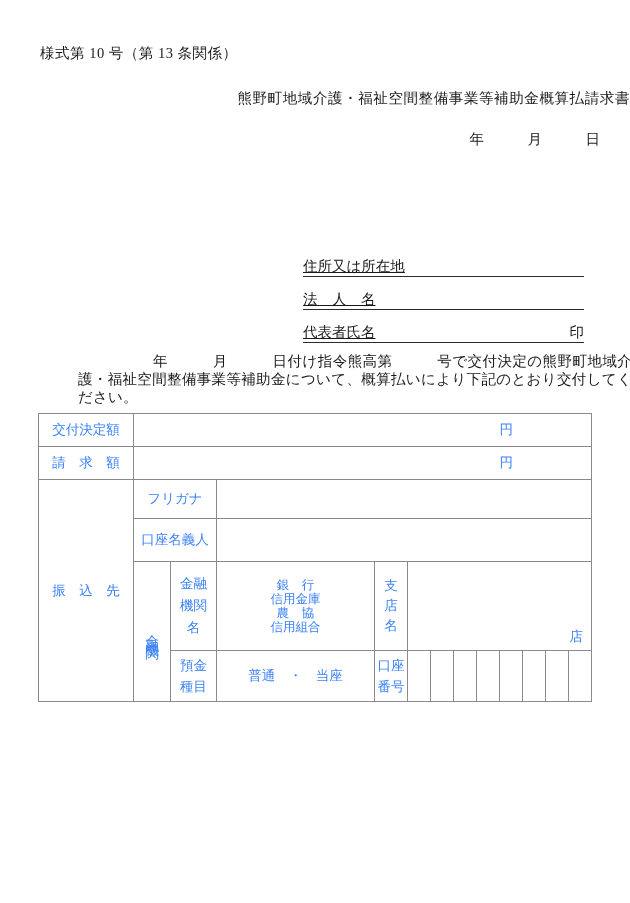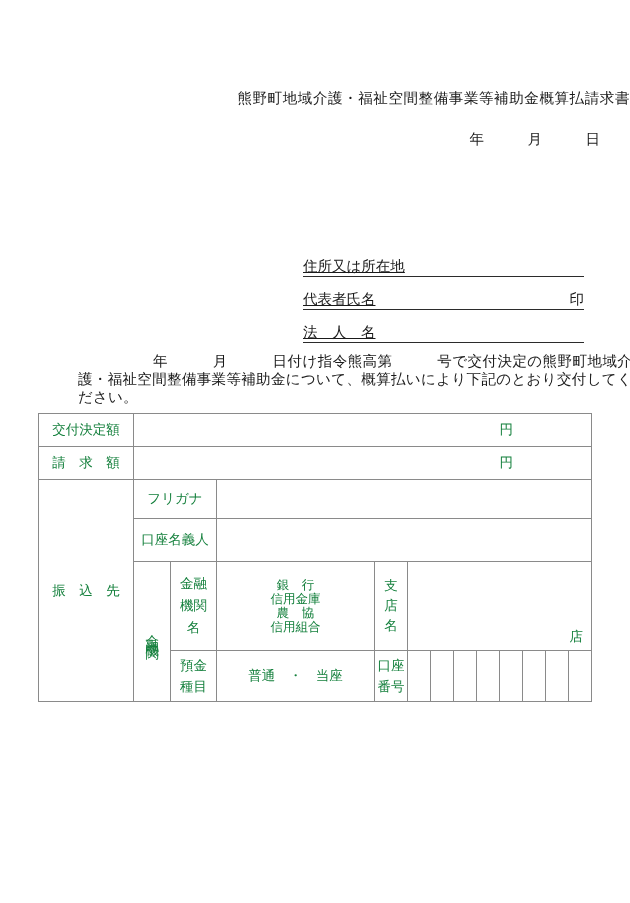--- a/index.html
+++ b/index.html
@@ -118,21 +118,21 @@
     width: 538px;
     border-collapse: collapse;
     table-layout: fixed;
     font-size: 13.5px;
   }
   .tbl td {
     border: 1px solid #8a8a8a;
     padding: 0;
     vertical-align: middle;
     text-align: center;
-    color: #15803d;
+    color: #3b82f6;
   }
   .tbl .lbl {
     font-size: 13.5px;
     white-space: pre;
   }
 
   .row-amount td { height: 32px; }
   .cell-amount-value {
     position: relative;
   }
@@ -208,36 +208,37 @@
     font-size: 13.5px;
     line-height: 21px;
     white-space: pre-line;
   }
 </style>
 </head>
 <body>
 
 <div class="page">
 
+  <div class="form-no">様式第 10 号（第 13 条関係）</div>
 
   <div class="doc-title">熊野町地域介護・福祉空間整備事業等補助金概算払請求書</div>
 
   <div class="date-line">年　　　月　　　日</div>
 
 
   <div class="applicant">
     <div class="app-row">
       <span class="app-label">住所又は所在地</span>
     </div>
     <div class="app-row">
+      <span class="app-label">法　人　名</span>
+    </div>
+    <div class="app-row">
       <span class="app-label">代表者氏名</span>
       <span class="app-seal">印</span>
-    </div>
-    <div class="app-row">
-      <span class="app-label">法　人　名</span>
     </div>
   </div>
 
   <div class="body-text">年　　　月　　　日付け指令熊高第　　　号で交付決定の熊野町地域介護・福祉空間整備事業等補助金について、概算払いにより下記のとおり交付してください。</div>
 
   <table class="tbl">
     <colgroup>
       <col style="width:95px">
       <col style="width:37px">
       <col style="width:46px">

